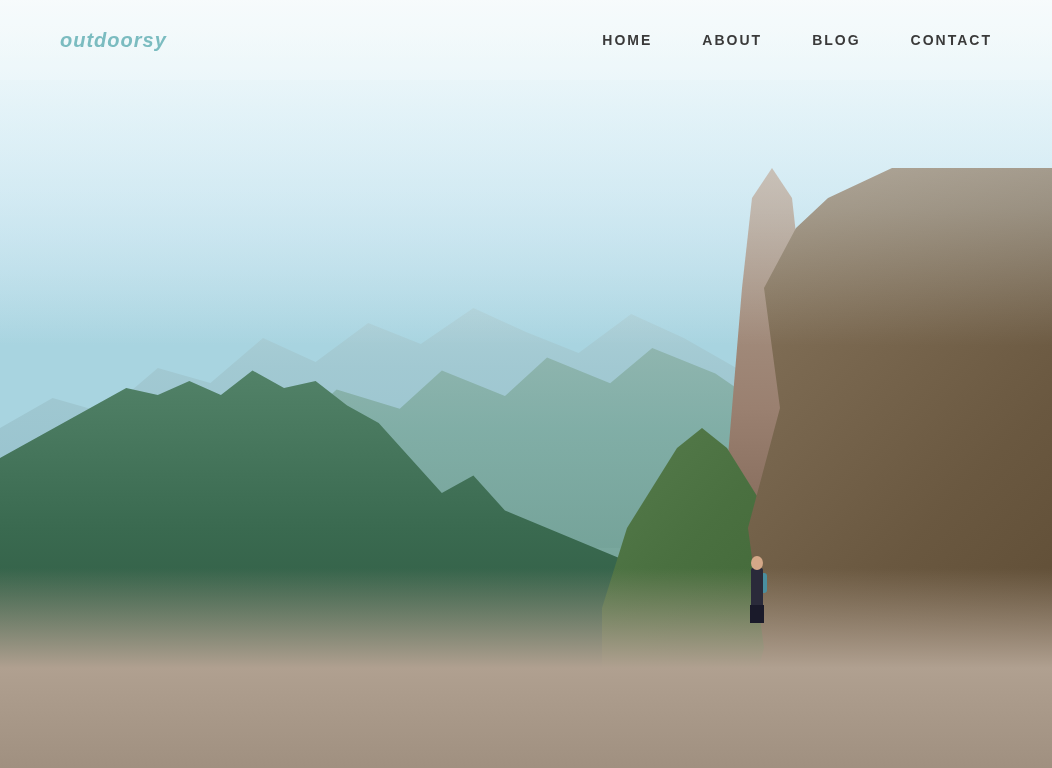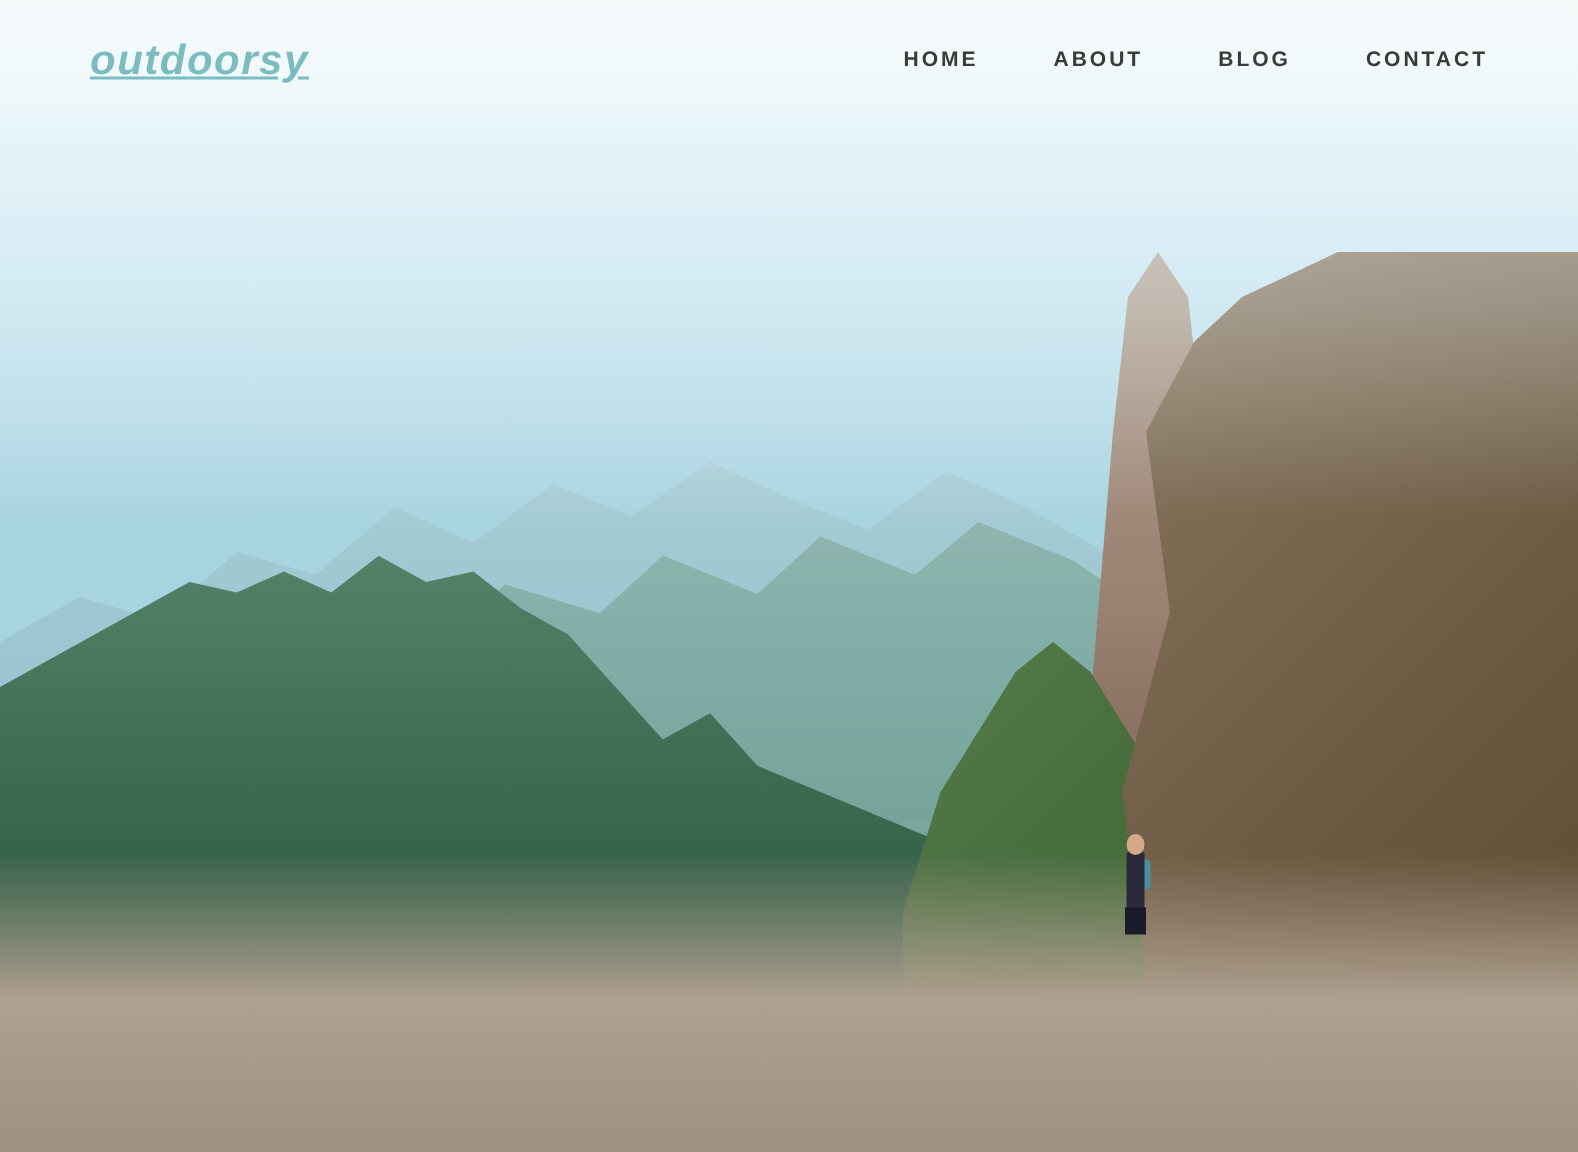--- a/index.html
+++ b/index.html
@@ -309,26 +309,25 @@
       height: 80px;
       display: flex;
       align-items: center;
       justify-content: space-between;
       padding: 0 60px;
       z-index: 20;
       background: rgba(255, 255, 255, 0.15);
     }
 
     .logo {
-      font-size: 28px;
+      font-size: 20px;
       font-weight: 700;
       color: #7bbcc0;
       letter-spacing: 1px;
       font-style: italic;
-      text-decoration: underline;
     }
 
     .nav-links {
       display: flex;
       gap: 50px;
       list-style: none;
       text-align: center;
     }
 
     .nav-links li a {

